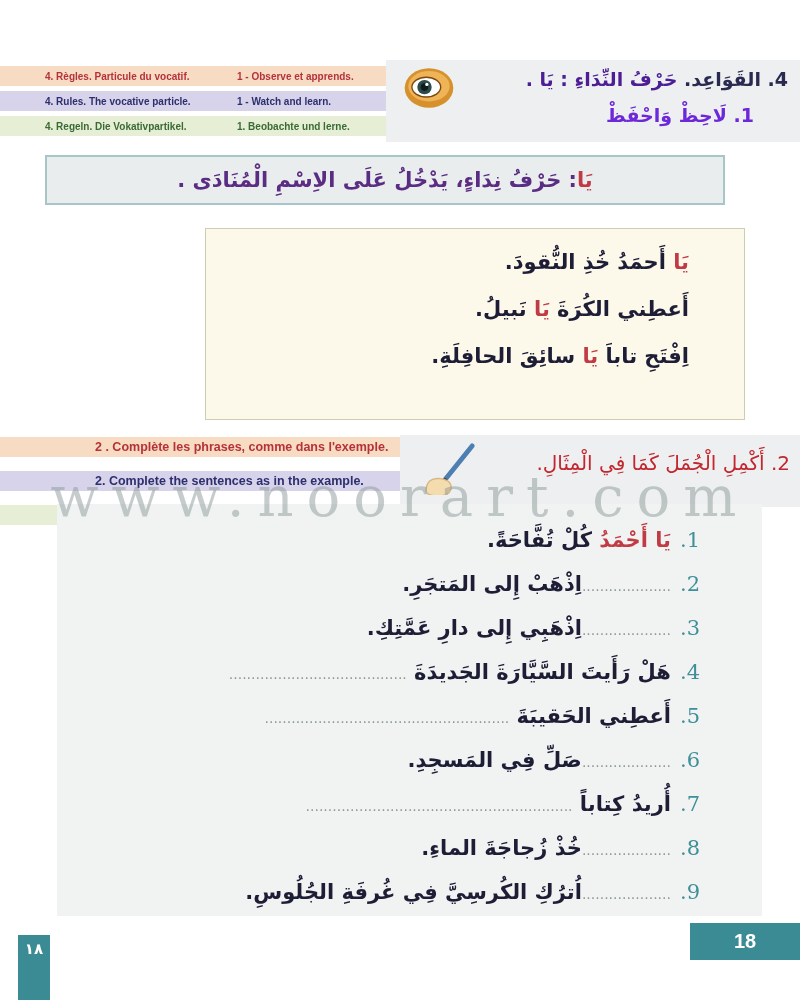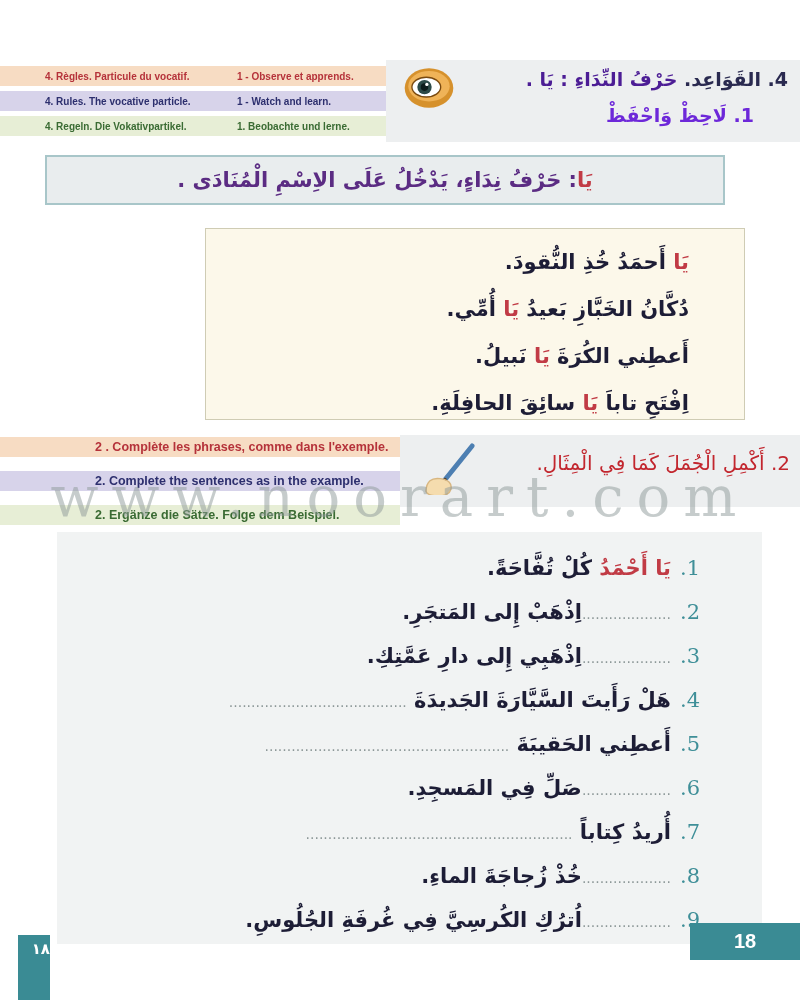--- a/index.html
+++ b/index.html
@@ -45,32 +45,32 @@
   .pencil{position:absolute;left:18px;top:8px;width:62px;height:52px;}
   .instr2-ar{position:absolute;right:10px;top:16px;font-size:20px;font-weight:normal;color:#c2262e;
              direction:rtl;white-space:nowrap;}
 
   
   .watermark{position:absolute;left:0;top:464px;width:100%;text-align:center;z-index:6;
              font-family:"DejaVu Serif",serif;font-size:56px;font-weight:400;color:#8f9a9a;
              opacity:.5;letter-spacing:13px;pointer-events:none;white-space:nowrap;}
 
   
-  .exercises{position:absolute;left:57px;top:532px;width:705px;height:412px;background:#f1f3f3;
+  .exercises{position:absolute;left:57px;top:504px;width:705px;height:412px;background:#f1f3f3;
              box-sizing:border-box;padding-top:14px;padding-left:32px;}
   .ex-row{height:44px;line-height:44px;direction:rtl;text-align:right;
           padding-right:62px;padding-left:30px;box-sizing:border-box;
           font-size:21px;font-weight:bold;color:#1d1d36;white-space:nowrap;overflow:hidden;}
   .num{font-family:"DejaVu Serif",serif;font-weight:400;color:#3f8f98;margin-left:9px;}
   .dots{color:#8d9898;font-size:14px;font-weight:400;letter-spacing:2px;}
   .red{color:#c13b45;}
 
   
   .pn-left{position:absolute;left:18px;top:935px;width:32px;height:65px;background:#3a8b94;
-           color:#fff;text-align:right;font-size:15px;font-weight:bold;padding-top:5px;box-sizing:border-box;}
+           color:#fff;text-align:center;font-size:15px;font-weight:bold;padding-top:5px;box-sizing:border-box;}
   .pn-right{position:absolute;left:690px;top:923px;width:110px;height:37px;background:#3a8b94;
             color:#fff;display:flex;align-items:center;justify-content:center;
             font-family:"Liberation Sans",sans-serif;font-size:20px;font-weight:bold;}
 </style>
 </head>
 <body>
 
 <div class="page">
 
   <div class="bands-top">
@@ -106,21 +106,20 @@
     <div class="ar-line2" dir="rtl" lang="ar">1. لَاحِظْ وَاحْفَظْ</div>
   </div>
 
   <div class="rulebox" dir="rtl" lang="ar">
     <span class="red">يَا</span>
       <span class="purple"> : حَرْفُ نِدَاءٍ، يَدْخُلُ عَلَى الاِسْمِ الْمُنَادَى .</span>
   </div>
 
   <div class="examples">
     <div class="ex-line" dir="rtl" lang="ar"><span></span><span class="red">يَا</span><span> أَحمَدُ خُذِ النُّقودَ.</span></div>
-    <div class="ex-line" dir="rtl" lang="ar"><span>دُكَّانُ الخَبَّازِ بَعيدُ </span><span class="red">يَا</span><span> أُمِّي.</span></div>
     <div class="ex-line" dir="rtl" lang="ar"><span>أَعطِني الكُرَةَ </span><span class="red">يَا</span><span> نَبيلُ.</span></div>
     <div class="ex-line" dir="rtl" lang="ar"><span>اِفْتَحِ تاباَ </span><span class="red">يَا</span><span> سائِقَ الحافِلَةِ.</span></div>
   </div>
 
   <div class="bands-2">
     <div class="band2 band-fr">2 . Complète les phrases, comme dans l'exemple.</div>
     <div class="band2 band-en">2. Complete the sentences as in the example.</div>
     <div class="band2 band-de">2. Ergänze die Sätze. Folge dem Beispiel.</div>
   </div>
 

